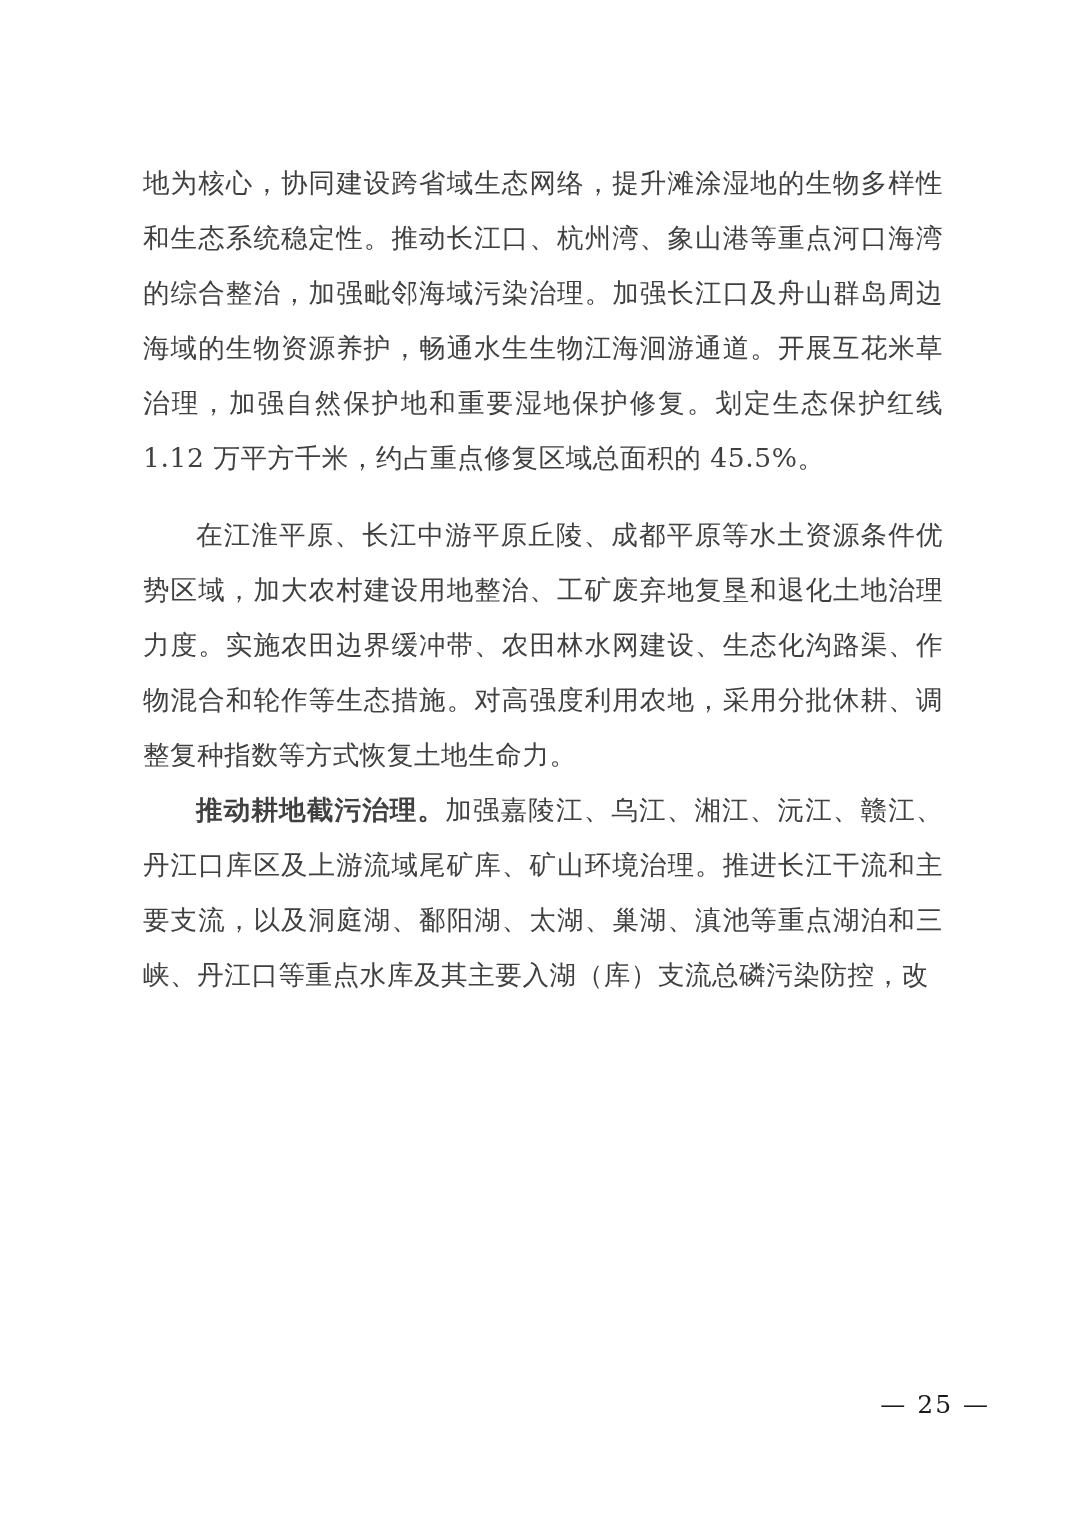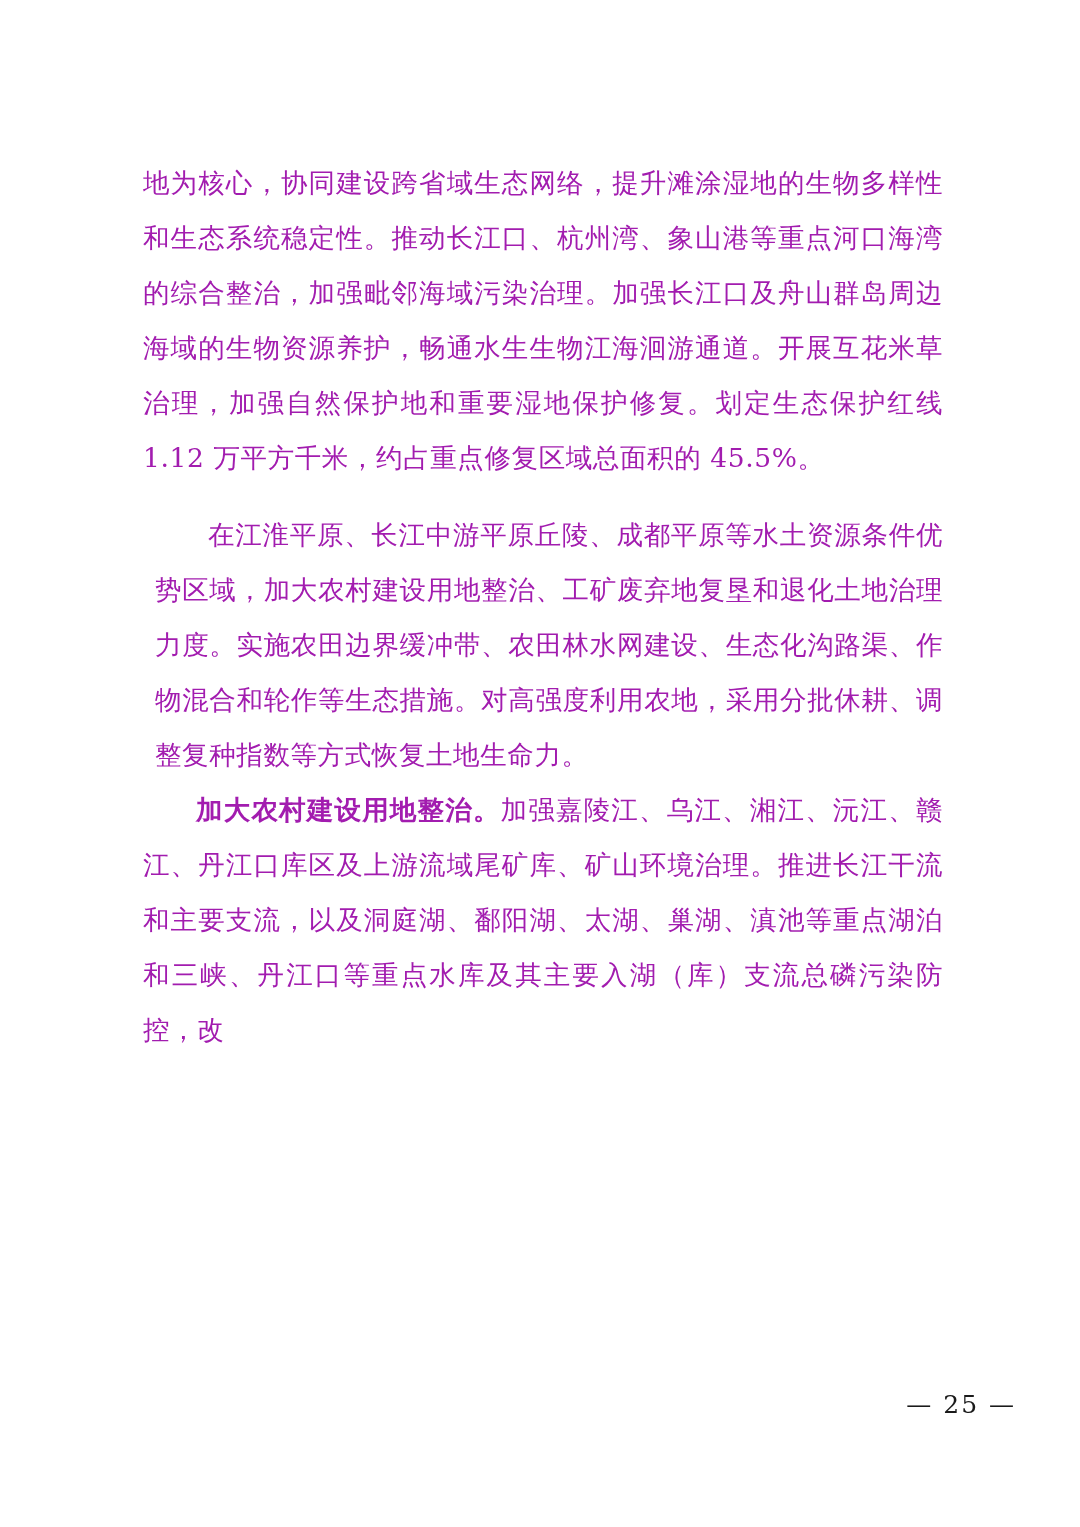--- a/index.html
+++ b/index.html
@@ -23,40 +23,39 @@
     top: 155px;
     width: 800px;
   }
   .para {
     font-size: 26.5px;
     line-height: 55px;
     letter-spacing: 0.6px;
     text-align: justify;
     text-justify: inter-ideograph;
     margin: 0 0 0 0;
-    color: #a21caf;
+    color: #404040;
     font-weight: 400;
   }
   .para.indent {
     text-indent: 53px;
   }
   .para.gap {
     margin-top: 22px;
-    margin-left: 12px;
   }
   .para b {
     font-weight: 700;
   }
   .footer {
     position: absolute;
     left: 0;
     right: 0;
     bottom: 108px;
     text-align: right;
-    padding-right: 64px;
+    padding-right: 90px;
     font-size: 25px;
     letter-spacing: 2px;
     color: #1a1a1a;
     font-family: "DejaVu Serif", "Liberation Serif", serif;
   }
 </style>
 </head>
 <body>
 
 <div class="page">
@@ -65,19 +64,19 @@
     <p class="para">
       <span>地为核心，协同建设跨省域生态网络，提升滩涂湿地的生物多样性和生态系统稳定性。推动长江口、杭州湾、象山港等重点河口海湾的综合整治，加强毗邻海域污染治理。加强长江口及舟山群岛周边海域的生物资源养护，畅通水生生物江海洄游通道。开展互花米草治理，加强自然保护地和重要湿地保护修复。划定生态保护红线 1.12 万平方千米，约占重点修复区域总面积的 45.5%。</span>
     </p>
 
 
     <p class="para indent gap">
       <span>在江淮平原、长江中游平原丘陵、成都平原等水土资源条件优势区域，加大农村建设用地整治、工矿废弃地复垦和退化土地治理力度。实施农田边界缓冲带、农田林水网建设、生态化沟路渠、作物混合和轮作等生态措施。对高强度利用农地，采用分批休耕、调整复种指数等方式恢复土地生命力。</span>
     </p>
 
     <p class="para indent">
-      <b>加大农村建设用地整治。</b><span>加强嘉陵江、乌江、湘江、沅江、赣江、丹江口库区及上游流域尾矿库、矿山环境治理。推进长江干流和主要支流，以及洞庭湖、鄱阳湖、太湖、巢湖、滇池等重点湖泊和三峡、丹江口等重点水库及其主要入湖（库）支流总磷污染防控，改</span>
+      <b>推动耕地截污治理。</b><span>加强嘉陵江、乌江、湘江、沅江、赣江、丹江口库区及上游流域尾矿库、矿山环境治理。推进长江干流和主要支流，以及洞庭湖、鄱阳湖、太湖、巢湖、滇池等重点湖泊和三峡、丹江口等重点水库及其主要入湖（库）支流总磷污染防控，改</span>
     </p>
 
   </div>
 
   <div class="footer">— 25 —</div>
 </div>
 
 </body></html>

